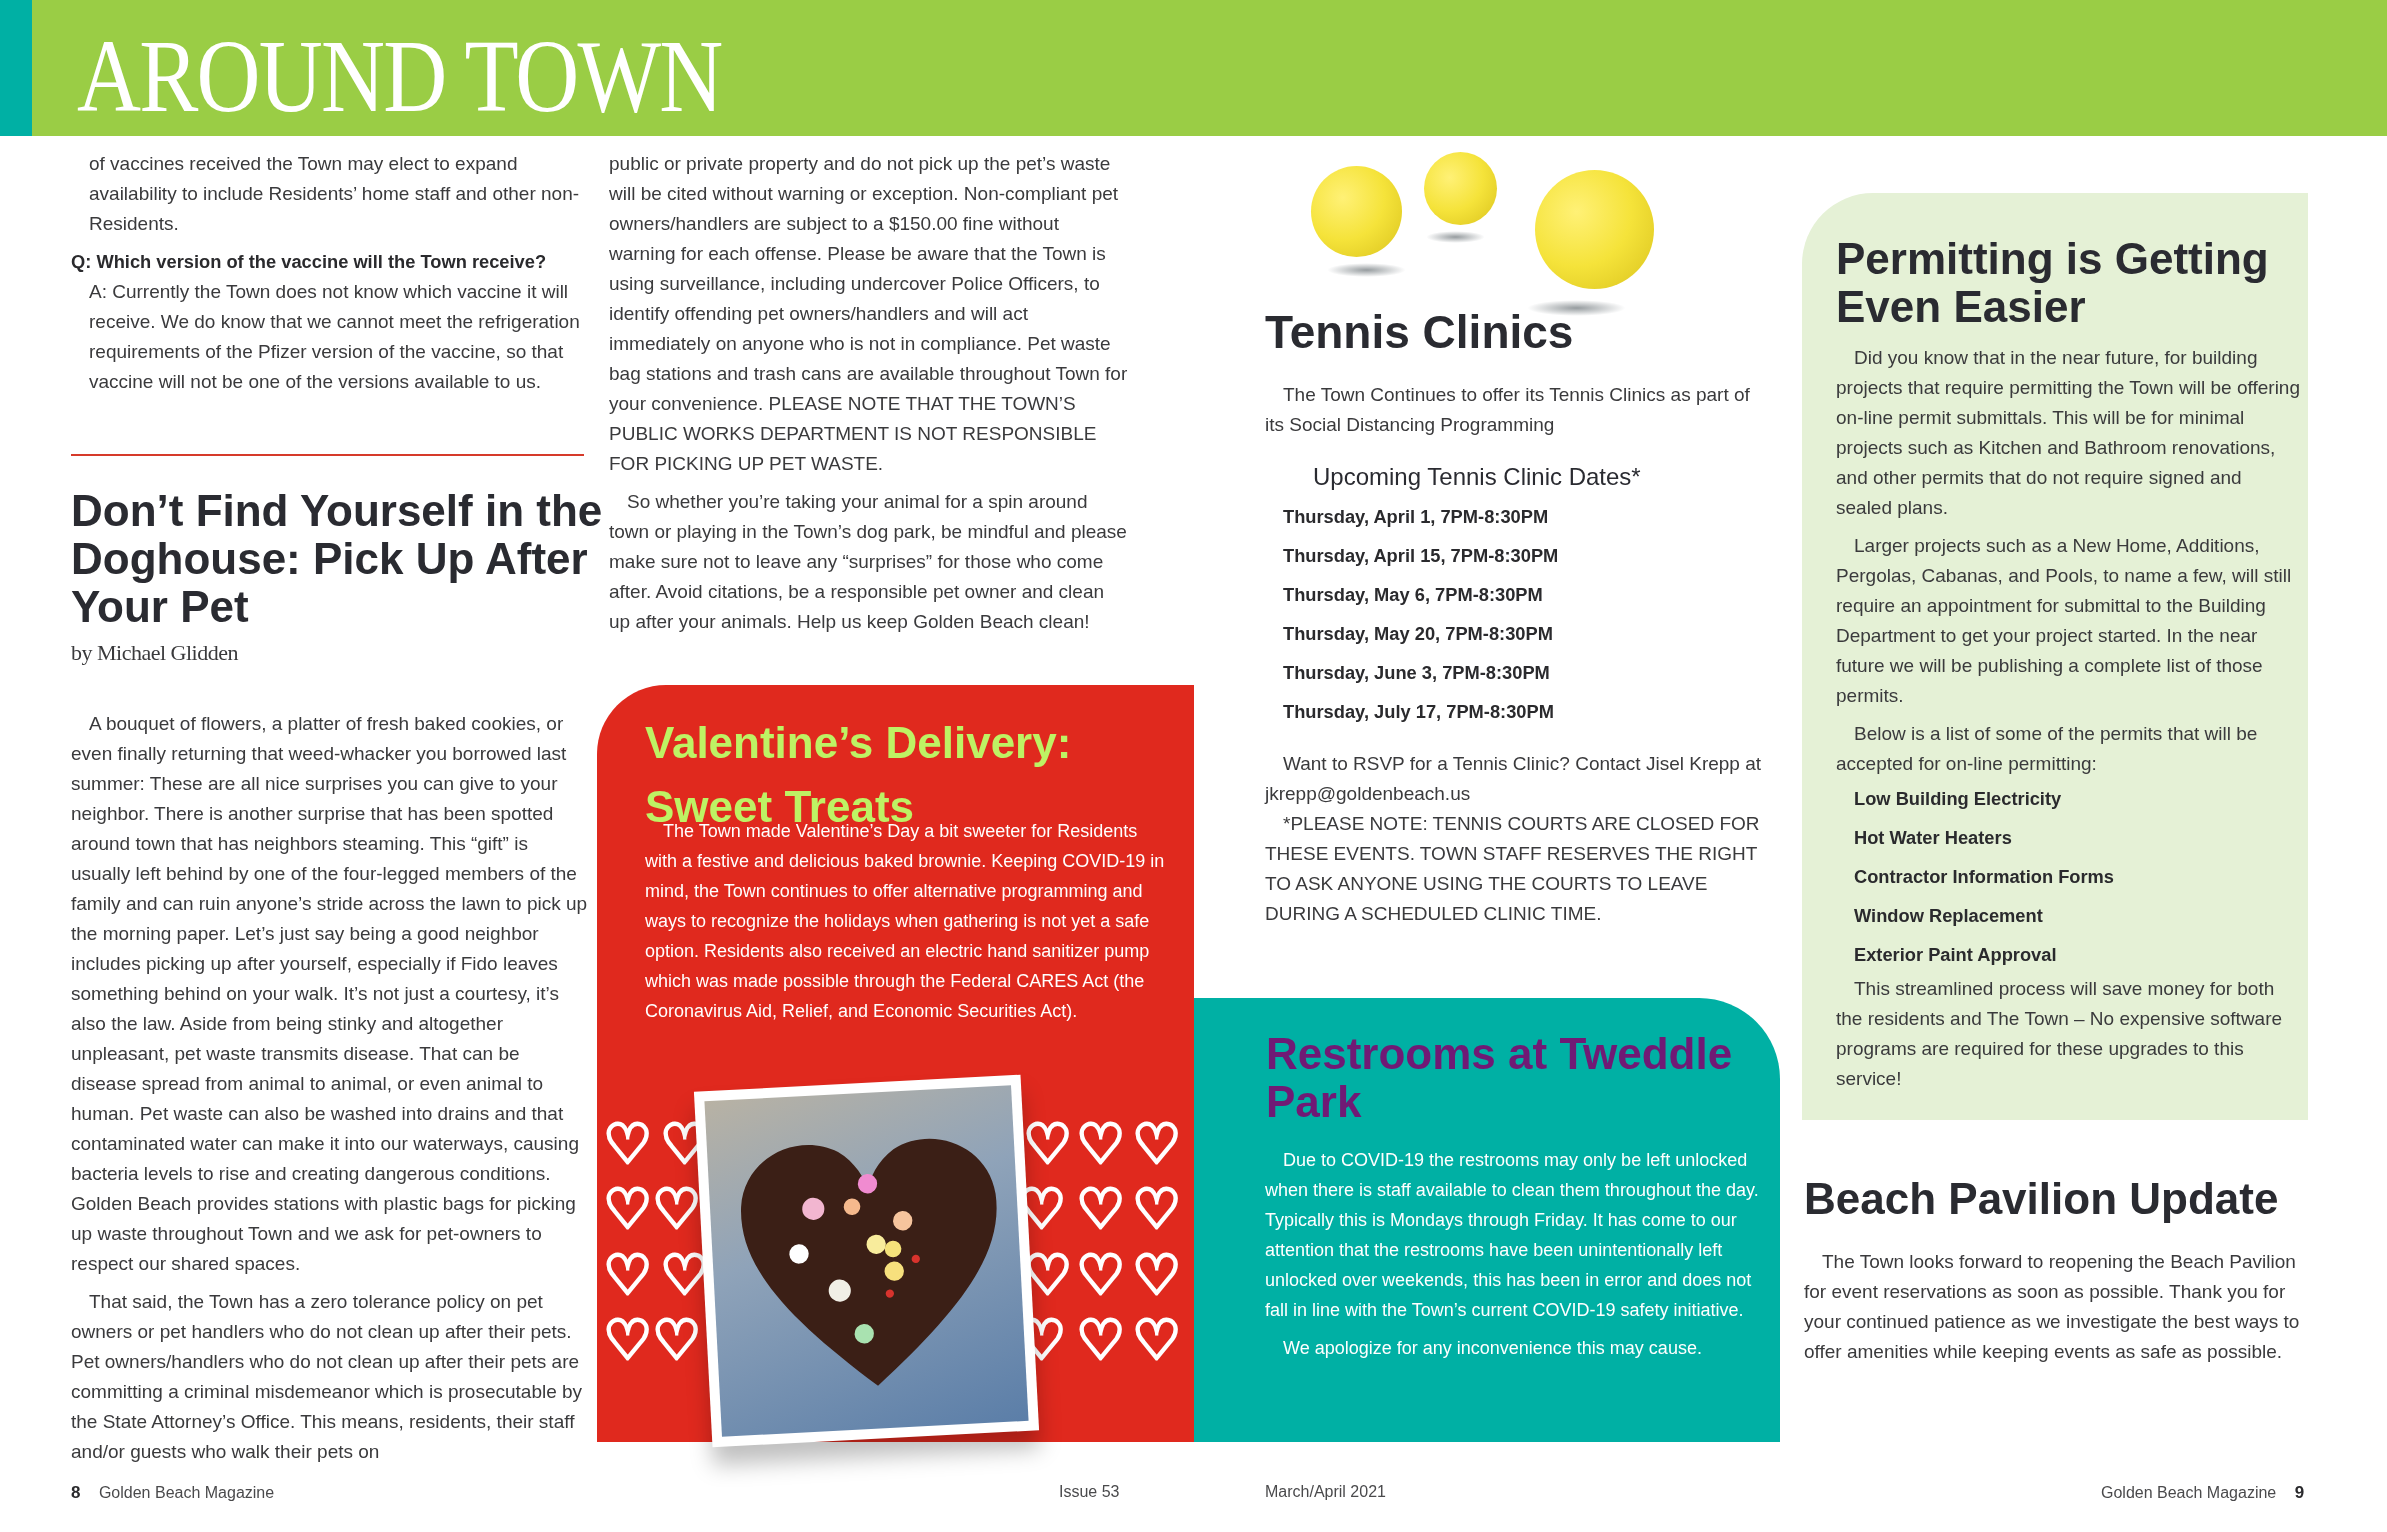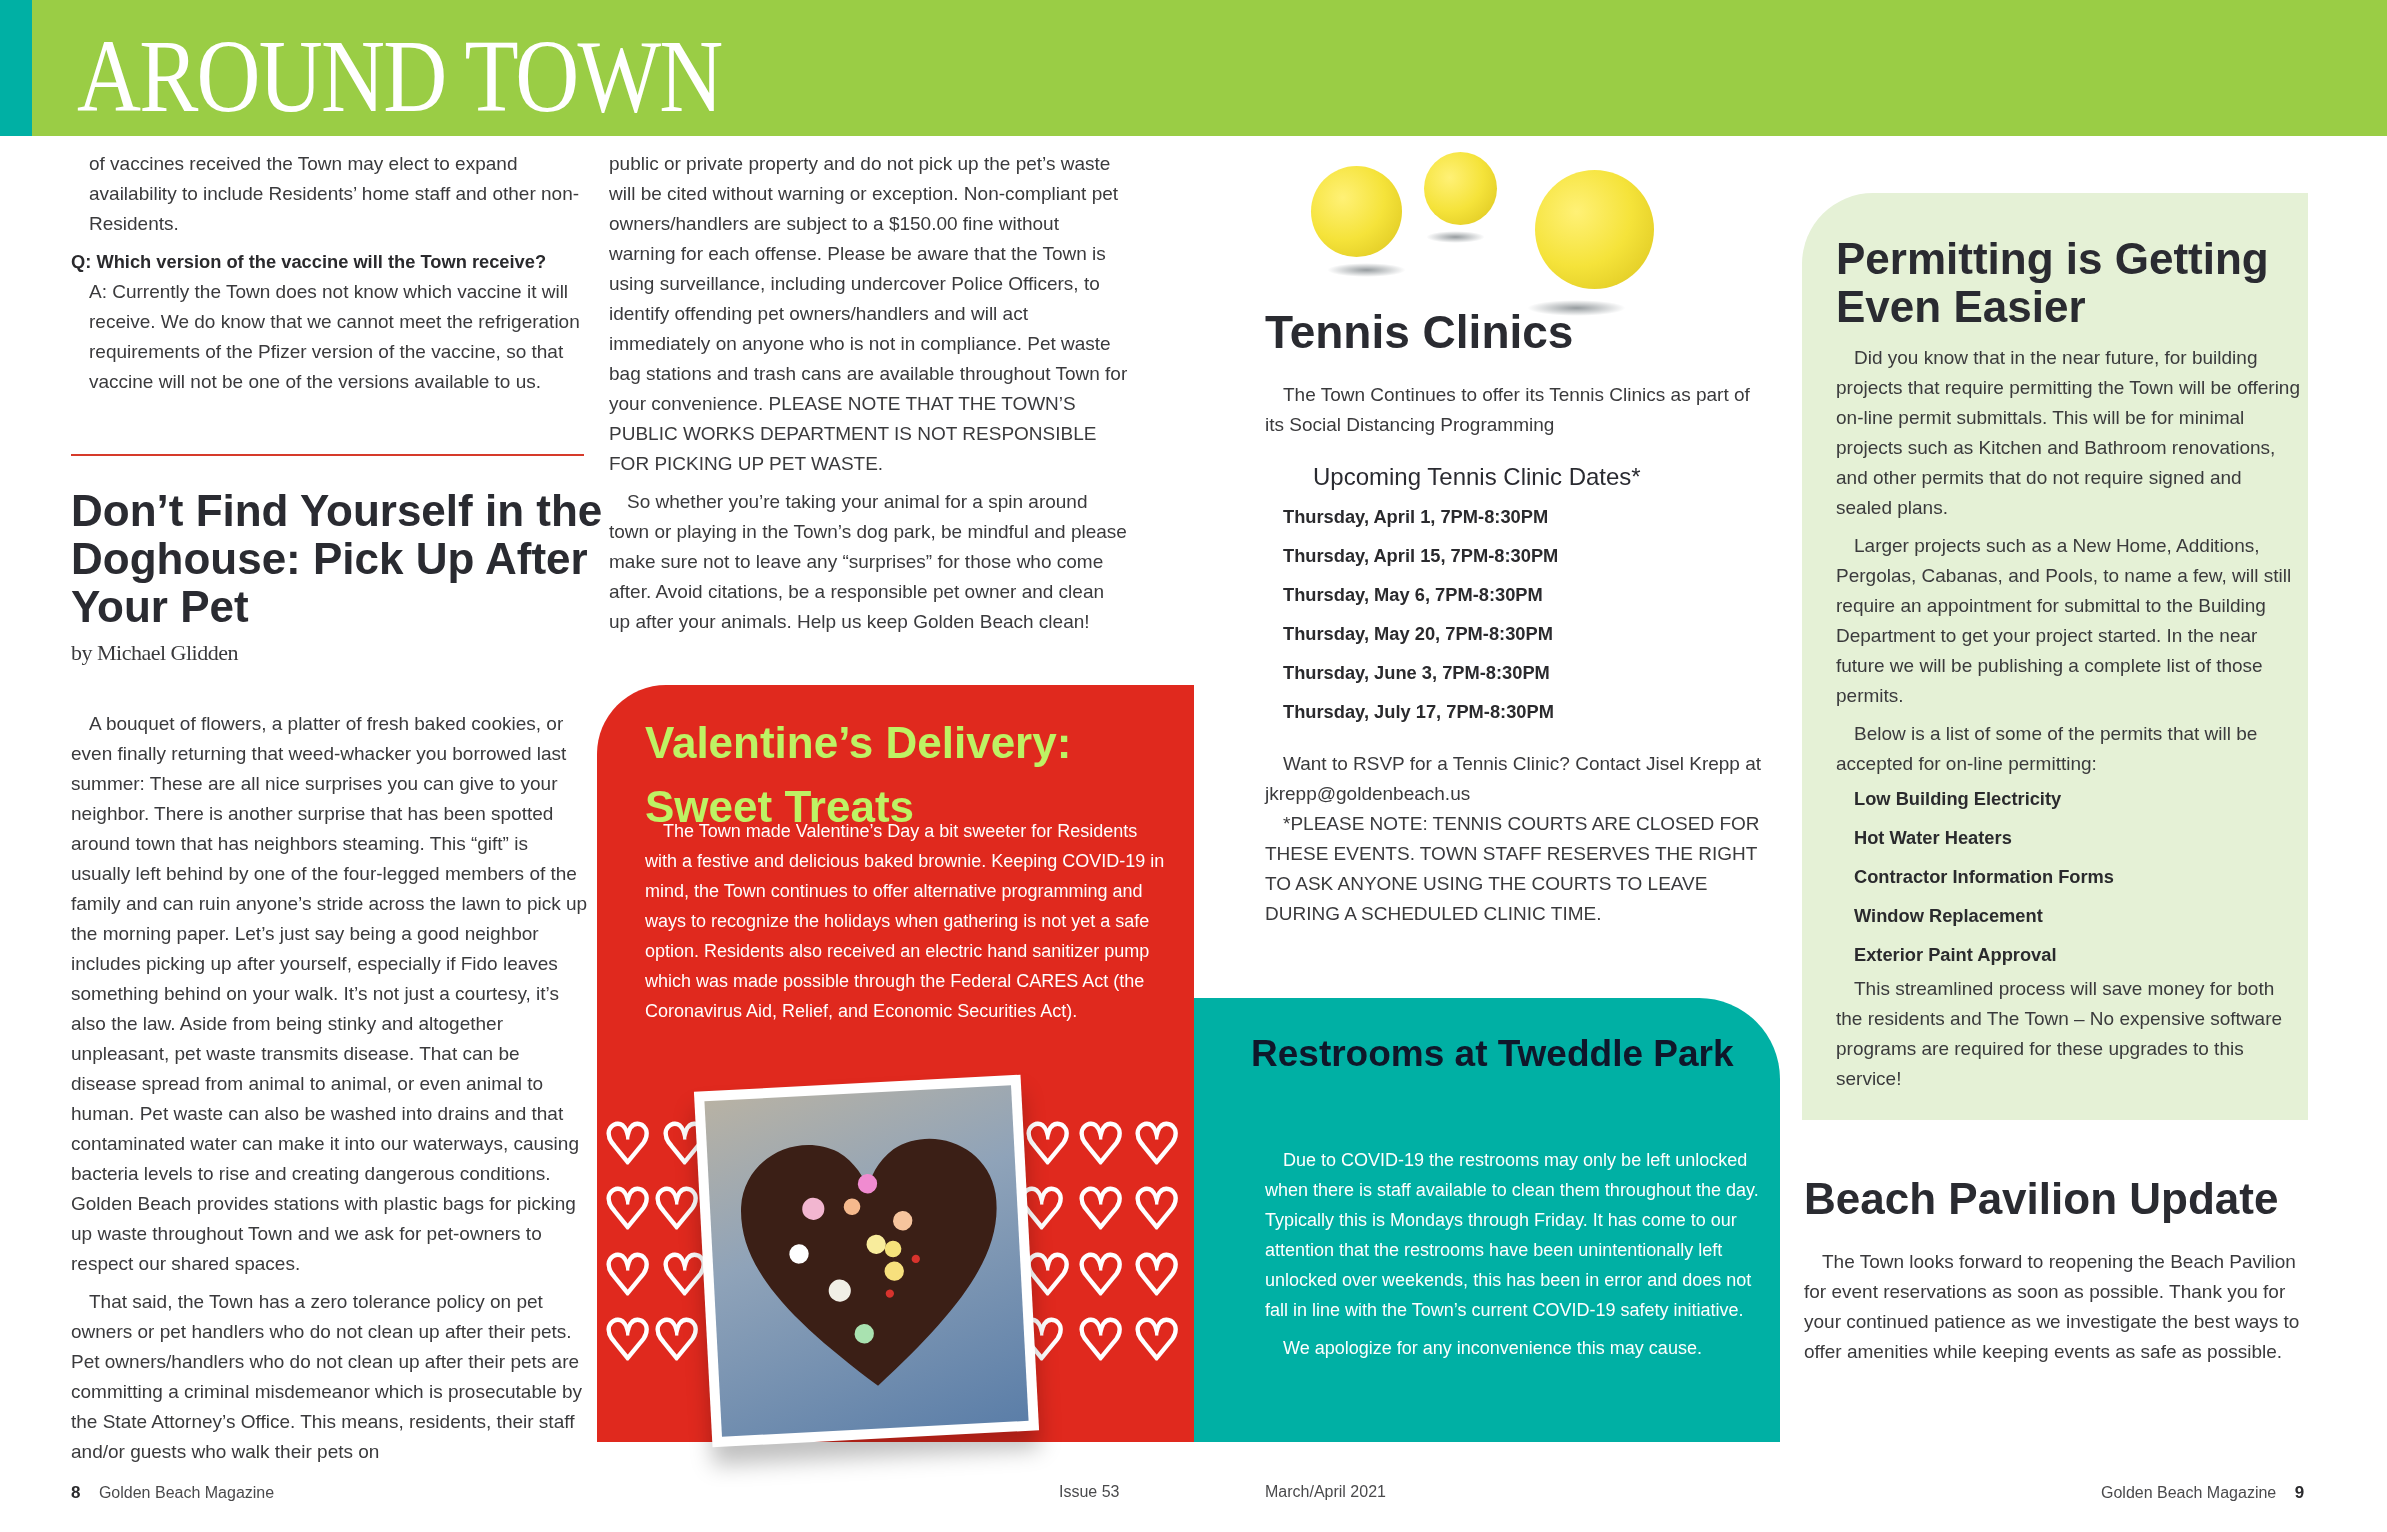--- a/index.html
+++ b/index.html
@@ -43,21 +43,21 @@
   .ball-shadow { position: absolute; border-radius: 50%; background: radial-gradient(ellipse, rgba(80,90,95,0.6) 0%, rgba(80,90,95,0) 70%); }
   .h-tennis { position: absolute; left: 1265px; top: 305px; font-size: 46px; font-weight: bold; color: #2a2b31; }
   .tennis-intro { position: absolute; left: 1265px; top: 380px; width: 495px; }
   .tennis-sub { position: absolute; left: 1265px; top: 463px; font-size: 24px; color: #2a2b31; margin-left: 48px; }
   .tennis-dates { position: absolute; left: 1283px; top: 497px; width: 475px; }
   .tennis-date { font-size: 18.3px; font-weight: bold; line-height: 39px; color: #2a2a2d; }
   .tennis-note { position: absolute; left: 1265px; top: 749px; width: 515px; }
 
   
   .tealbox { position: absolute; left: 1194px; top: 998px; width: 586px; height: 444px; background: #00b0a4; border-top-right-radius: 81px; }
-  .teal-title { position: absolute; left: 57px; top: 32px; font-size: 37px; font-weight: bold; line-height: 48px; color: #0f172a; }
+  .teal-title { position: absolute; left: 72px; top: 32px; font-size: 44px; font-weight: bold; line-height: 48px; color: #701a75; }
   .teal-body { position: absolute; left: 71px; top: 147px; width: 495px; font-size: 18px; line-height: 30px; color: #ffffff; }
 
   
   .greenbox { position: absolute; left: 1802px; top: 193px; width: 506px; height: 927px; background: #e5f1d6; border-top-left-radius: 71px; }
   .green-title { position: absolute; left: 34px; top: 42px; font-size: 44px; font-weight: bold; line-height: 48px; color: #2a2b31; }
   .green-body { position: absolute; left: 34px; top: 150px; width: 465px; }
   .permit-item { font-size: 18.3px; font-weight: bold; line-height: 39px; color: #2a2a2d; padding-left: 18px; }
 
   
   .h-beach { position: absolute; left: 1804px; top: 1174px; font-size: 44px; font-weight: bold; color: #2a2b31; }

